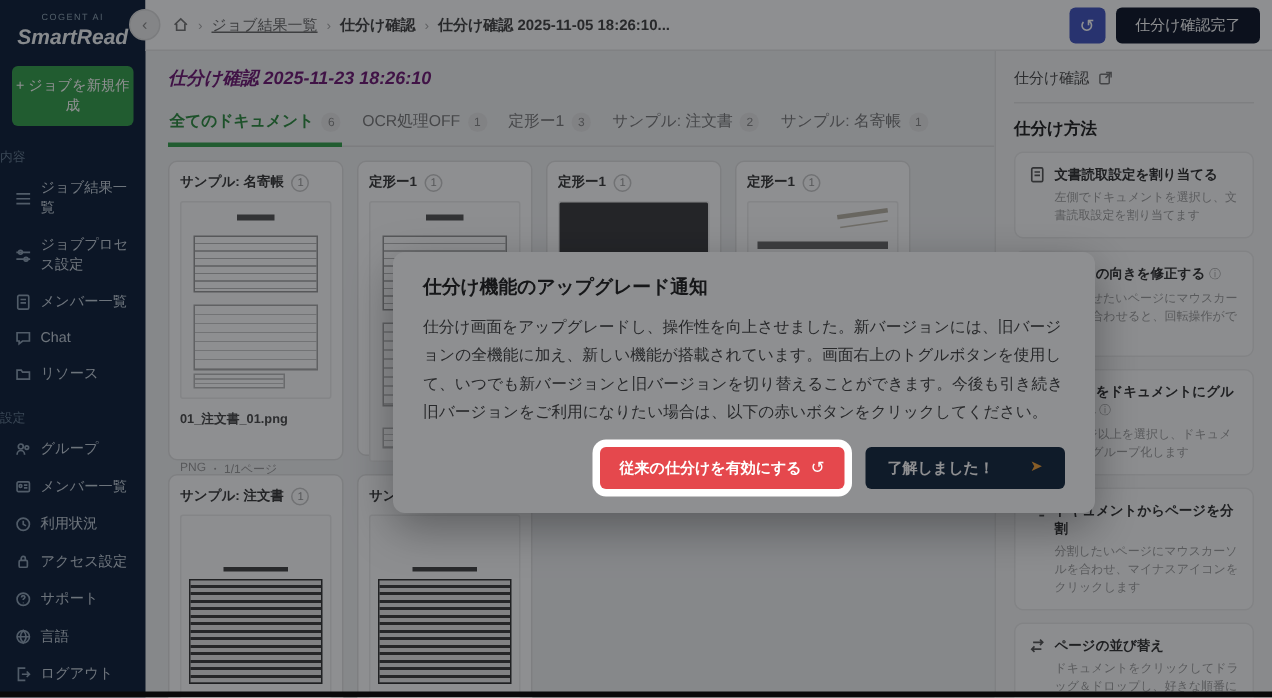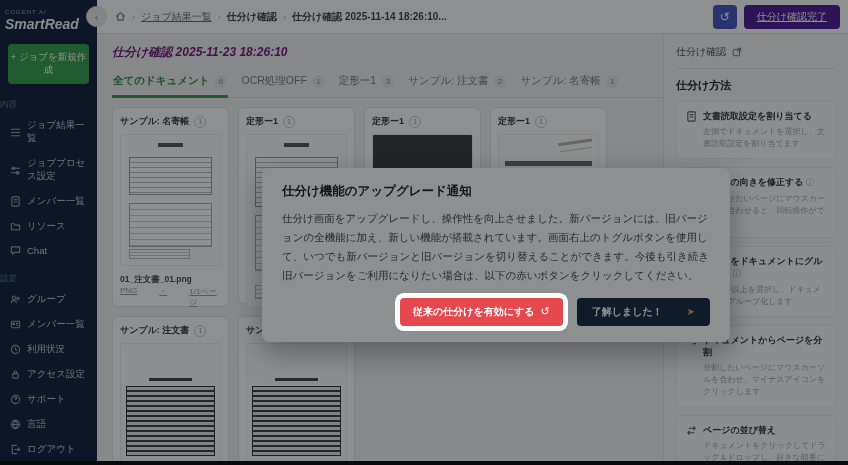--- a/index.html
+++ b/index.html
@@ -8,42 +8,42 @@
     position:relative; overflow:hidden; background:#f1f2f3;
     font-family:"Liberation Sans","DejaVu Sans",sans-serif;
     -webkit-font-smoothing:antialiased;
   }
   svg { display:block; }
 
   .app { display:flex; width:848px; height:465px; }
 
   
   .sidebar { width:97px; flex:none; background:#10213a; color:#bac6d3; display:flex; flex-direction:column; }
-  .logo { text-align:left; padding:9px 5px 4px; }
+  .logo { text-align:center; padding:9px 5px 4px; }
   .logo-top { font-size:6px; letter-spacing:1px; color:#8ea3b4; }
   .logo-main { font-size:14px; font-weight:bold; font-style:italic; color:#f2f5f8; margin-top:1px; }
   .new-job { margin:8px 8px 4px; background:#37a24c; color:#fff; border:none; border-radius:4px;
     font-size:9.5px; padding:7px 2px; width:81px; cursor:pointer; font-family:inherit; }
   .nav-section-label { font-size:8.5px; color:#647a91; padding:11px 0 2px; }
   .nav-item { display:flex; align-items:center; gap:6px; padding:6px 10px; font-size:9.5px; color:#c3cdd8; cursor:pointer; }
   .nav-item .ni { width:11px; height:11px; flex:none; color:#8fa2b5; }
   .sidebar-footer { margin-top:auto; padding-bottom:10px; }
 
   
   .main { flex:1; display:flex; flex-direction:column; min-width:0; }
   .topbar { height:34px; background:#ffffff; border-bottom:1px solid #e6e6e6; display:flex; align-items:center; position:relative; padding:0 8px 0 0; flex:none; }
   .back-circle { position:absolute; left:-11px; top:6px; width:21px; height:21px; border-radius:50%;
     background:#ececec; border:1px solid #dcdcdc; color:#8a8a8a; font-size:11px; display:flex; align-items:center; justify-content:center; cursor:pointer; }
   .crumbs { display:flex; align-items:center; gap:6px; margin-left:18px; font-size:10px; color:#666; white-space:nowrap; }
   .crumb-sep { color:#aaa; font-size:9px; }
   .crumb-link { color:#6b6b6b; text-decoration:underline; cursor:pointer; }
   .crumb-strong { color:#444; font-weight:bold; }
   .topbar-right { margin-left:auto; display:flex; gap:7px; align-items:center; }
   .toggle-btn { width:24px; height:24px; background:#4355c0; border:none; border-radius:4px; color:#fff; font-size:12px; cursor:pointer; }
-  .finish-btn { height:24px; padding:0 13px; background:#4c1d95; color:#fff; border:none; border-radius:4px; font-size:10px; cursor:pointer; font-family:inherit;text-decoration:underline; }
+  .finish-btn { height:24px; padding:0 13px; background:#0f172a; color:#fff; border:none; border-radius:4px; font-size:10px; cursor:pointer; font-family:inherit; }
 
   .body-row { flex:1; display:flex; min-height:0; }
   .center { flex:1; min-width:0; padding-left:15px; }
   .page-title { font-size:12px; font-weight:bold; color:#701a75; padding:10px 0 8px;font-style:italic; }
   .tabs { display:flex; gap:12px; border-bottom:1px solid #dedede; font-size:10.5px; color:#7a7a7a; }
   .tab { display:flex; align-items:center; gap:5px; padding:5px 1px 7px; cursor:pointer; border-bottom:3px solid transparent; margin-bottom:-1px; }
   .tab.active { color:#2f8d41; font-weight:bold; border-bottom-color:#37a24c; }
   .tab-badge { min-width:13px; height:13px; border-radius:50%; background:#e8e8e8; color:#8a8a8a;
     font-size:8px; display:flex; align-items:center; justify-content:center; font-weight:normal; }
 
@@ -79,21 +79,21 @@
   .sk-note .grid { position:absolute; top:36px; left:6%; right:6%; height:80px;
     background:repeating-linear-gradient(#fff 0 7px, #bdbdbd 7px 8px); border:1px solid #a5a5a5; }
   .sk-note .grid2 { position:absolute; top:124px; left:6%; right:6%; height:36px;
     background:repeating-linear-gradient(#fff 0 6px, #cfcfcf 6px 7px); border:1px solid #b5b5b5; }
   .sk-table { height:140px; }
   .sk-table .tt { position:absolute; top:34px; left:28%; width:44%; height:3px; background:#444; }
   .sk-table .tb { position:absolute; top:42px; left:5%; right:5%; height:70px; border:1px solid #333;
     background:repeating-linear-gradient(#e8e8e8 0 3px, #3e3e3e 3px 5px); }
 
   .card-file { font-size:8.5px; font-weight:bold; color:#4a4a4a; margin-top:8px; white-space:nowrap; overflow:hidden; }
-  .card-meta { display:flex; gap:22px; font-size:8px; color:#9b9b9b; margin-top:0;text-decoration:underline; }
+  .card-meta { display:flex; gap:2px; font-size:8px; color:#9b9b9b; margin-top:21px; }
 
   
   .panel { width:185px; flex:none; background:#f6f6f6; border-left:1px solid #e3e3e3; padding:11px 12px; overflow:hidden; position:relative; }
   .panel-link { display:flex; align-items:center; gap:6px; font-size:10px; color:#4a4a4a; cursor:pointer; }
   .panel-link .pli { color:#777; }
   .panel-divider { height:1px; background:#e2e2e2; margin:9px 0; }
   .panel-heading { font-size:11px; font-weight:bold; color:#222; margin-bottom:2px; }
   .step { background:#fcfcfc; border:1px solid #e9e9e9; border-radius:6px; padding:8px 9px; margin-top:8px; }
   .step-head { display:flex; align-items:flex-start; gap:6px; }
   .step-head .si { width:11px; height:11px; flex:none; color:#555; margin-top:1px; }
@@ -155,32 +155,32 @@
           <svg viewBox="0 0 12 12" width="11" height="11" fill="none" stroke="currentColor" stroke-width="1.2">
             <rect x="2" y="1" width="8" height="10" rx="1"></rect>
             <path d="M4 4h4M4 6.5h4"></path>
           </svg>
         </span>
       <span>メンバー一覧</span>
     </div>
     <div class="nav-item">
       <span class="ni">
           <svg viewBox="0 0 12 12" width="11" height="11" fill="none" stroke="currentColor" stroke-width="1.2">
+            <path d="M1.5 2h9v6h-5L3 10V8H1.5z"></path>
+          </svg>
+        </span>
+      <span>Chat</span>
+    </div>
+    <div class="nav-item">
+      <span class="ni">
+          <svg viewBox="0 0 12 12" width="11" height="11" fill="none" stroke="currentColor" stroke-width="1.2">
             <path d="M1.5 3.5v6h9v-5h-5l-1-1.5h-3z"></path>
           </svg>
         </span>
       <span>リソース</span>
-    </div>
-    <div class="nav-item">
-      <span class="ni">
-          <svg viewBox="0 0 12 12" width="11" height="11" fill="none" stroke="currentColor" stroke-width="1.2">
-            <path d="M1.5 2h9v6h-5L3 10V8H1.5z"></path>
-          </svg>
-        </span>
-      <span>Chat</span>
     </div>
 
     <div class="nav-section-label">設定</div>
     <div class="nav-item">
       <span class="ni">
           <svg viewBox="0 0 12 12" width="11" height="11" fill="none" stroke="currentColor" stroke-width="1.2">
             <circle cx="4.2" cy="4" r="1.8"></circle>
             <circle cx="8.6" cy="4.8" r="1.3"></circle>
             <path d="M1.5 10c0-2 1.4-3.1 2.7-3.1S7 8 7 10"></path>
           </svg>
@@ -254,21 +254,21 @@
         <span style="color:#777;">
             <svg viewBox="0 0 12 12" width="11" height="11" fill="none" stroke="currentColor" stroke-width="1.2">
               <path d="M1.5 6 6 1.8 10.5 6M3 5.2V10h6V5.2"></path>
             </svg>
           </span>
         <span class="crumb-sep">›</span>
         <span class="crumb-link">ジョブ結果一覧</span>
         <span class="crumb-sep">›</span>
         <span class="crumb-strong">仕分け確認</span>
         <span class="crumb-sep">›</span>
-        <span class="crumb-strong">仕分け確認 2025-11-14 18:26:10...</span>
+        <span class="crumb-strong">仕分け確認 2025-11-05 18:26:10...</span>
       </div>
       <div class="topbar-right">
         <button class="toggle-btn"><span>↺</span></button>
         <button class="finish-btn">仕分け確認完了</button>
       </div>
     </div>
 
     <div class="body-row">
 
       <div class="center">

